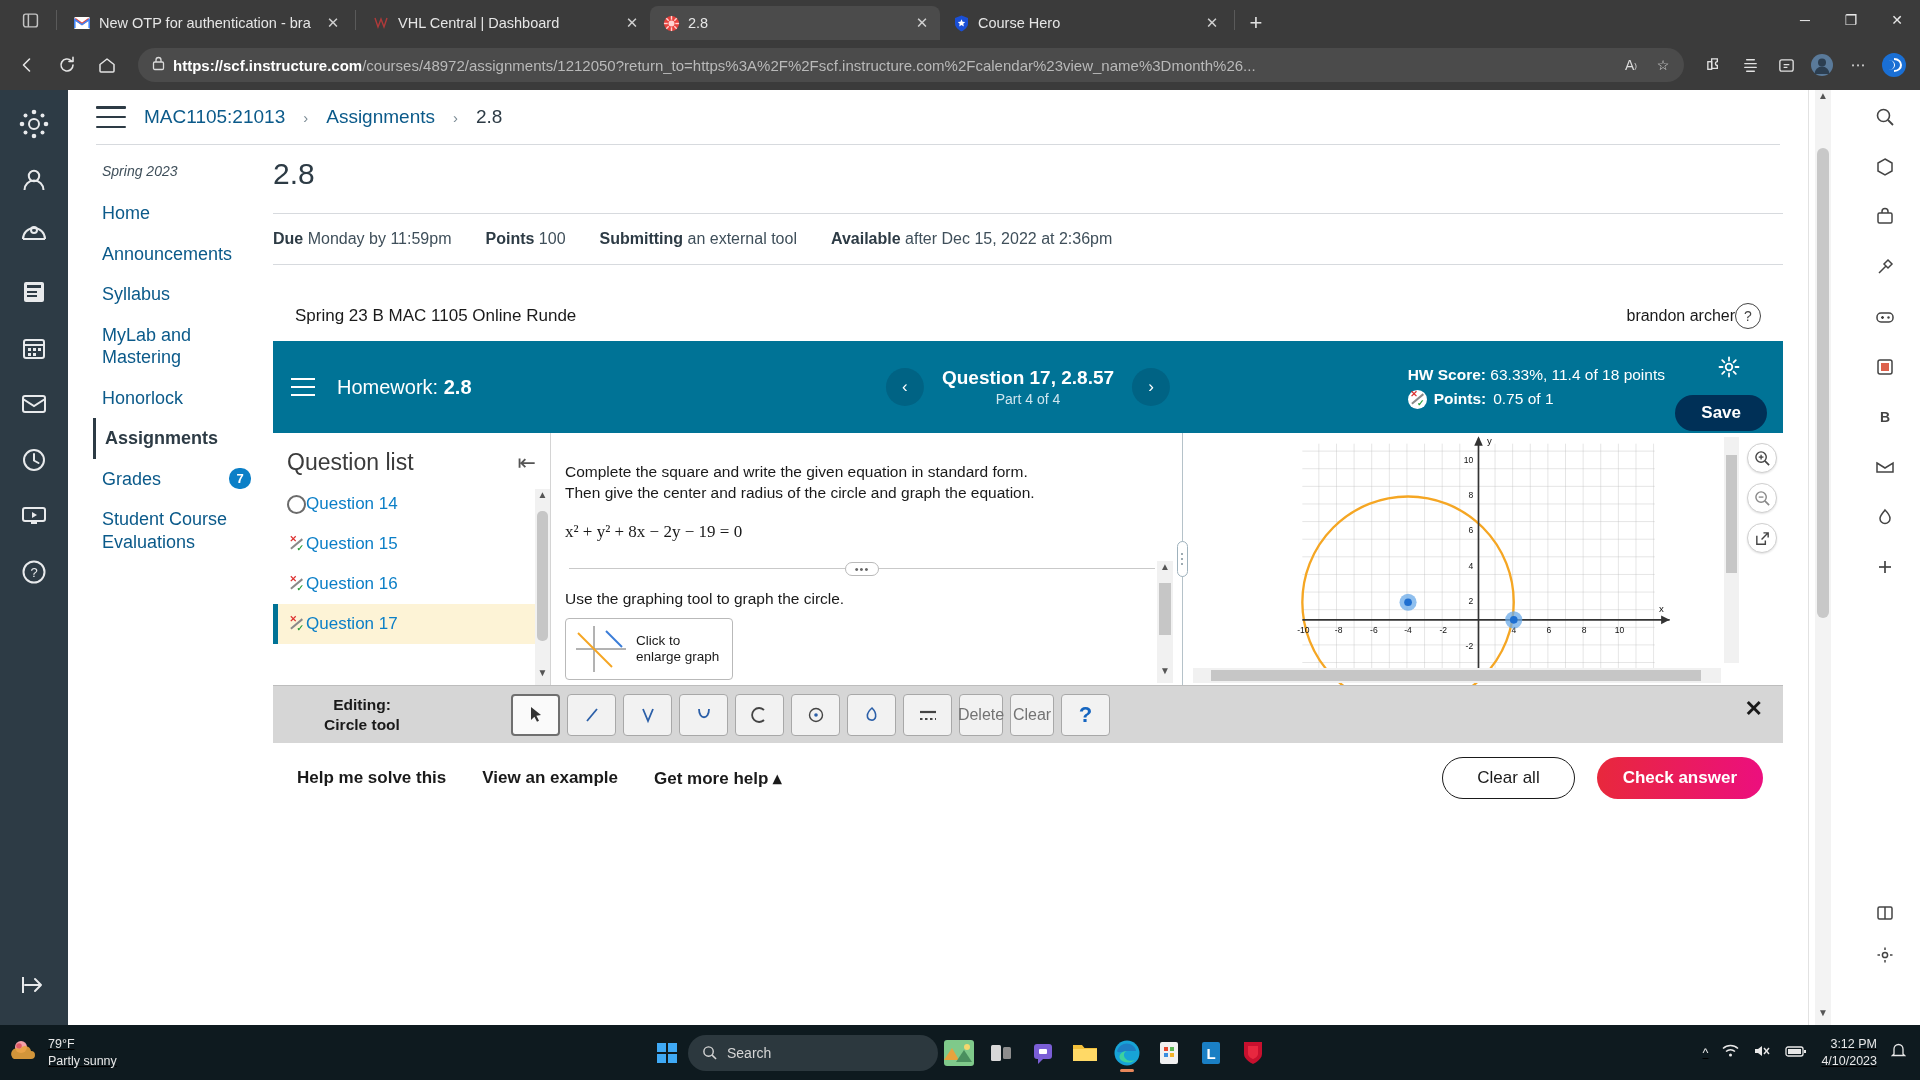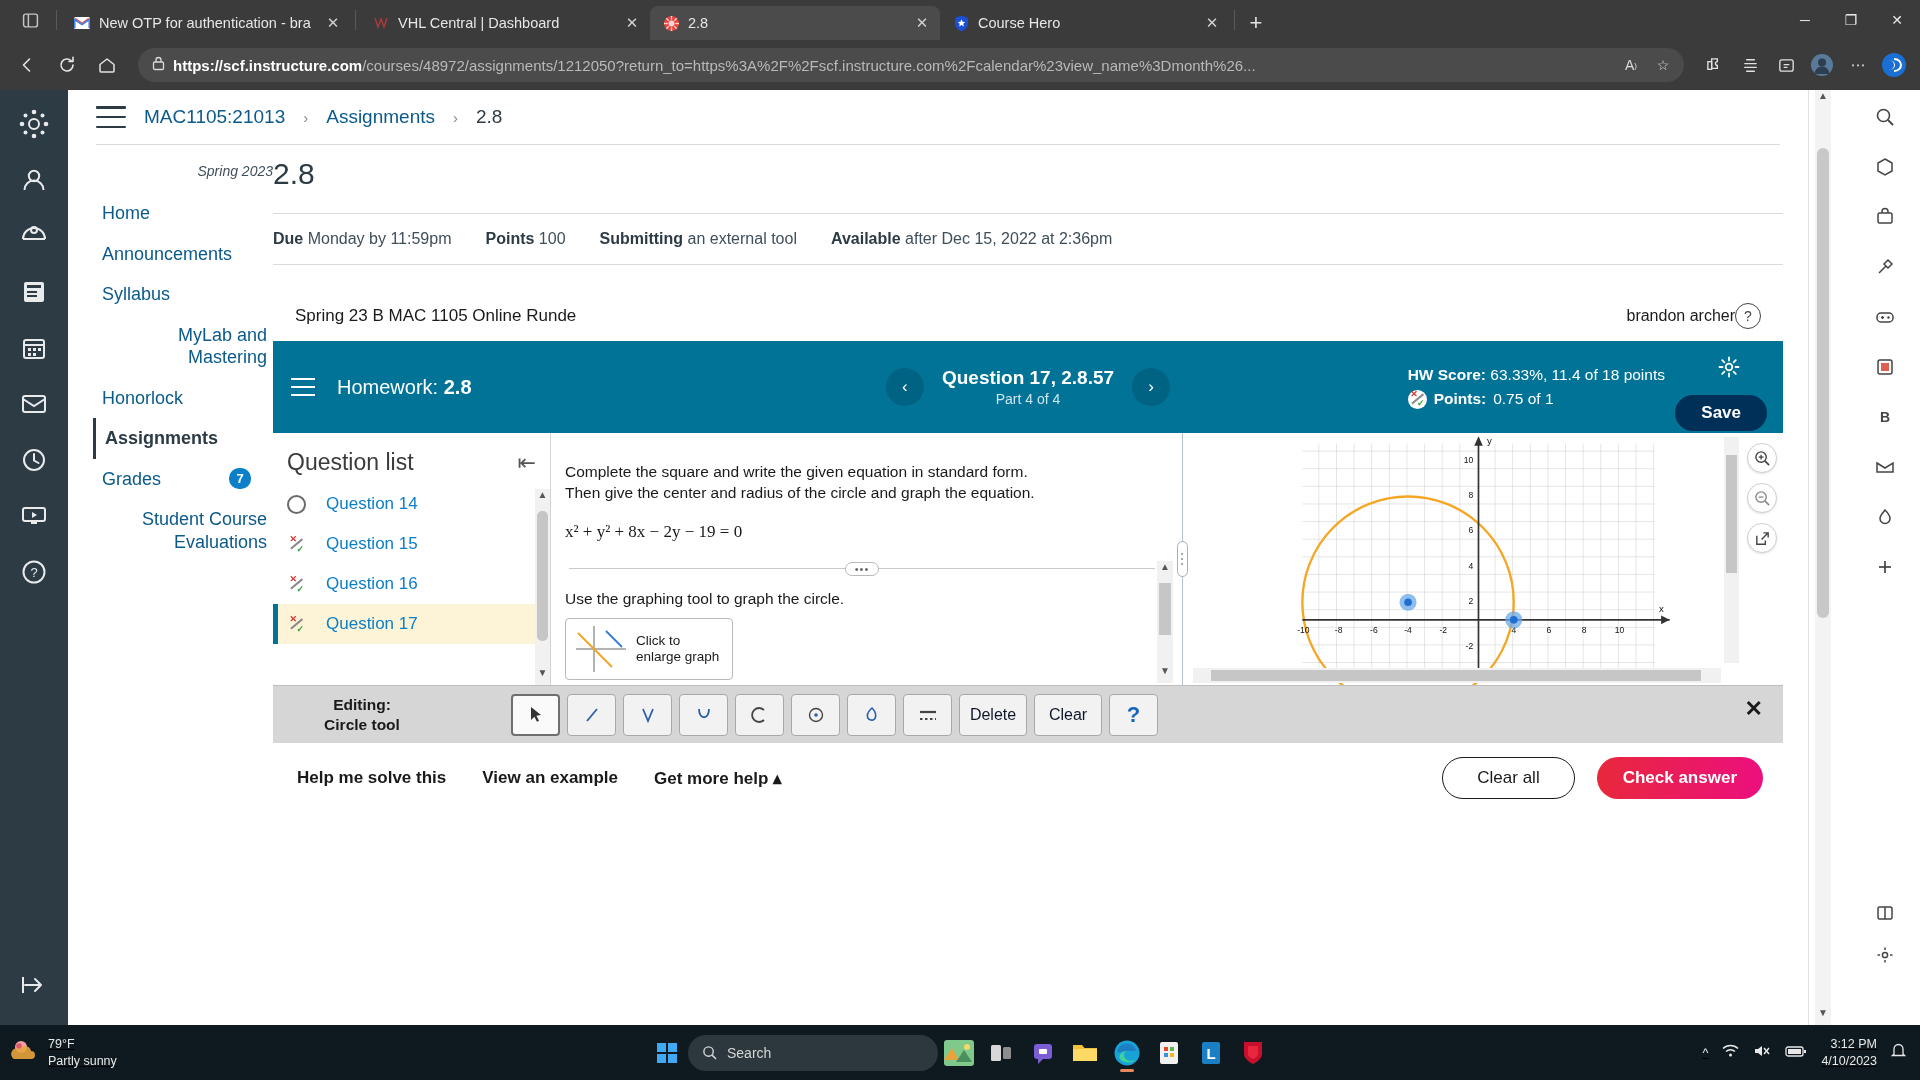--- a/index.html
+++ b/index.html
@@ -55,21 +55,21 @@
 
   .crumbs { height:54px; display:flex; align-items:center; gap:18px; padding:0 28px; font-size:19px; }
   .hamb { width:30px; height:22px; display:flex; flex-direction:column; justify-content:space-between; cursor:pointer; }
   .hamb span { display:block; height:2.5px; background:#2d3b45; border-radius:1px; }
   .crumbs a { color:#0b5a8a; text-decoration:none; }
   .crumbs .sep { color:#7a8a94; font-size:15px; }
   .crumbs .cur { color:#2d3b45; }
   .hr { height:1px; background:#d7dade; margin:0 28px; }
 
   .body-row { display:flex; }
-  .course-nav { width:205px; flex:0 0 205px; padding:18px 0 0 28px;text-align:right; }
+  .course-nav { width:205px; flex:0 0 205px; padding:18px 0 0 28px; }
   .course-nav .term { font-size:14px; font-style:italic; color:#3f4f5a; margin-bottom:14px; padding-left:6px;}
   .cn-item { font-size:18px; color:#0b5a8a; padding:9px 6px; line-height:1.25; display:flex; align-items:center; justify-content:space-between; }
   .cn-item.active { color:#2d3b45; font-weight:700; border-left:3px solid #2d3b45; margin-left:-3px; padding-left:9px; }
   .badge { background:#0b7fc7; color:#fff; border-radius:10px; min-width:22px; height:21px; font-size:13px; display:flex;align-items:center;justify-content:center; font-weight:600; margin-right:16px;}
 
   .main { flex:1; padding:0 25px 0 0; min-width:0; }
   .asg-title { font-size:30px; color:#2d3b45; font-weight:400; padding:12px 0 22px 0; }
   .meta-hr { height:1px; background:#d7dade; }
   .meta { display:flex; gap:34px; padding:16px 0; font-size:16px; color:#2d3b45; }
   .meta b { font-weight:700; }
@@ -100,21 +100,21 @@
   .halficon .xm{position:absolute;left:2.5px;top:0px;color:#d33;font-size:9px;font-weight:700;line-height:9px;}
   .halficon .ck{position:absolute;right:2px;bottom:0.5px;color:#2a9d3a;font-size:9px;font-weight:700;line-height:9px;}
   .savebtn { position:absolute; right:16px; top:54px; background:#003057; color:#fff; border-radius:18px; padding:8px 26px; font-size:17px; font-weight:700; }
   .gearbtn { position:absolute; right:42px; top:14px; color:#fff; font-size:19px; }
 
   .tool-body { display:flex; height:252px; background:#fff; position:relative; }
   .qlist { width:278px; flex:0 0 278px; border-right:1px solid #d4d4d4; position:relative; }
   .qlist-head { display:flex; align-items:center; justify-content:space-between; padding:16px 14px 8px 14px; }
   .qlist-title { font-size:23px; color:#3b3b3b; }
   .collapse { font-size:22px; color:#555; }
-  .qrow { display:flex; align-items:flex-end; gap:20px; padding:10px 14px; font-size:17px; color:#0b7fc7; }
+  .qrow { display:flex; align-items:center; gap:0; padding:10px 14px; font-size:17px; color:#0b7fc7; }
   .qrow.sel { background:#fdf3d6; border-left:5px solid #007396; padding-left:9px; }
   .ocirc { width:19px;height:19px;border-radius:50%;border:2px solid #6b6b6b; flex:0 0 19px;}
   .qlist-scroll { position:absolute; right:0; top:56px; bottom:0; width:15px; background:#f1f1f1; }
   .qlist-scroll .thumb { position:absolute; top:22px; height:130px; left:2px; right:2px; background:#c6c6c6; border-radius:5px; }
   .qlist-scroll .ar { position:absolute; left:0; right:0; height:18px; text-align:center; font-size:10px; color:#555; }
 
   .qpane { flex:1; padding:28px 16px 0 14px; min-width:0; position:relative; }
   .qtext { font-size:15.5px; color:#1a1a1a; line-height:1.38; }
   .eq { font-size:17px; color:#1a1a1a; margin-top:18px; font-family:"Liberation Serif", serif; }
   .divider { display:flex; align-items:center; margin:20px 4px 14px 4px; }
@@ -140,21 +140,21 @@
   .gscroll-v .thumb { position:absolute; left:2px;right:2px; top:18px; height:118px; background:#c6c6c6;}
   .gscroll-h { position:absolute; left:4px; right:62px; bottom:2px; height:15px; background:#f1f1f1;}
   .gscroll-h .thumb { position:absolute; top:2px;bottom:2px; left:18px; right:20px; background:#c6c6c6;}
 
   
   .edit-bar { background:#d6d6d6; height:58px; display:flex; align-items:center; padding:0 14px; position:relative; border-top:1px solid #bdbdbd; }
   .edit-lbl { font-size:15.5px; font-weight:700; color:#1a1a1a; line-height:1.28; width:150px; text-align:center;}
   .tools { display:flex; gap:7px; margin-left:74px; }
   .tbtn { width:49px;height:42px;background:#f2f2f2;border:1px solid #a8a8a8;border-radius:4px;display:flex;align-items:center;justify-content:center;color:#2b5fa8;}
   .tbtn.sel { background:#fafafa; border:2px solid #6f6f6f;}
-  .tbtn.txt { color:#0f172a; font-size:16px; width:68px;}
+  .tbtn.txt { color:#737373; font-size:16px; width:44px;}
   .tbtn.help { color:#1565c0; font-size:22px; font-weight:700;}
   .closex { position:absolute; right:20px; top:10px; font-size:22px; font-weight:700; color:#1a1a1a;}
 
   .footer { display:flex; align-items:center; padding:14px 0 0 24px; gap:36px; }
   .flink { font-size:17px; font-weight:700; color:#1a1a1a; }
   .fbtns { margin-left:auto; display:flex; gap:22px; padding-right:20px;}
   .clear-all { border:1.5px solid #1a1a1a; border-radius:22px; padding:10px 34px; font-size:17px; color:#1a1a1a; background:#fff;}
   .check-ans { border-radius:22px; padding:11px 26px; font-size:17px; font-weight:700; color:#fff; background:linear-gradient(90deg,#e8283c,#ec0f7e); }
 
   

